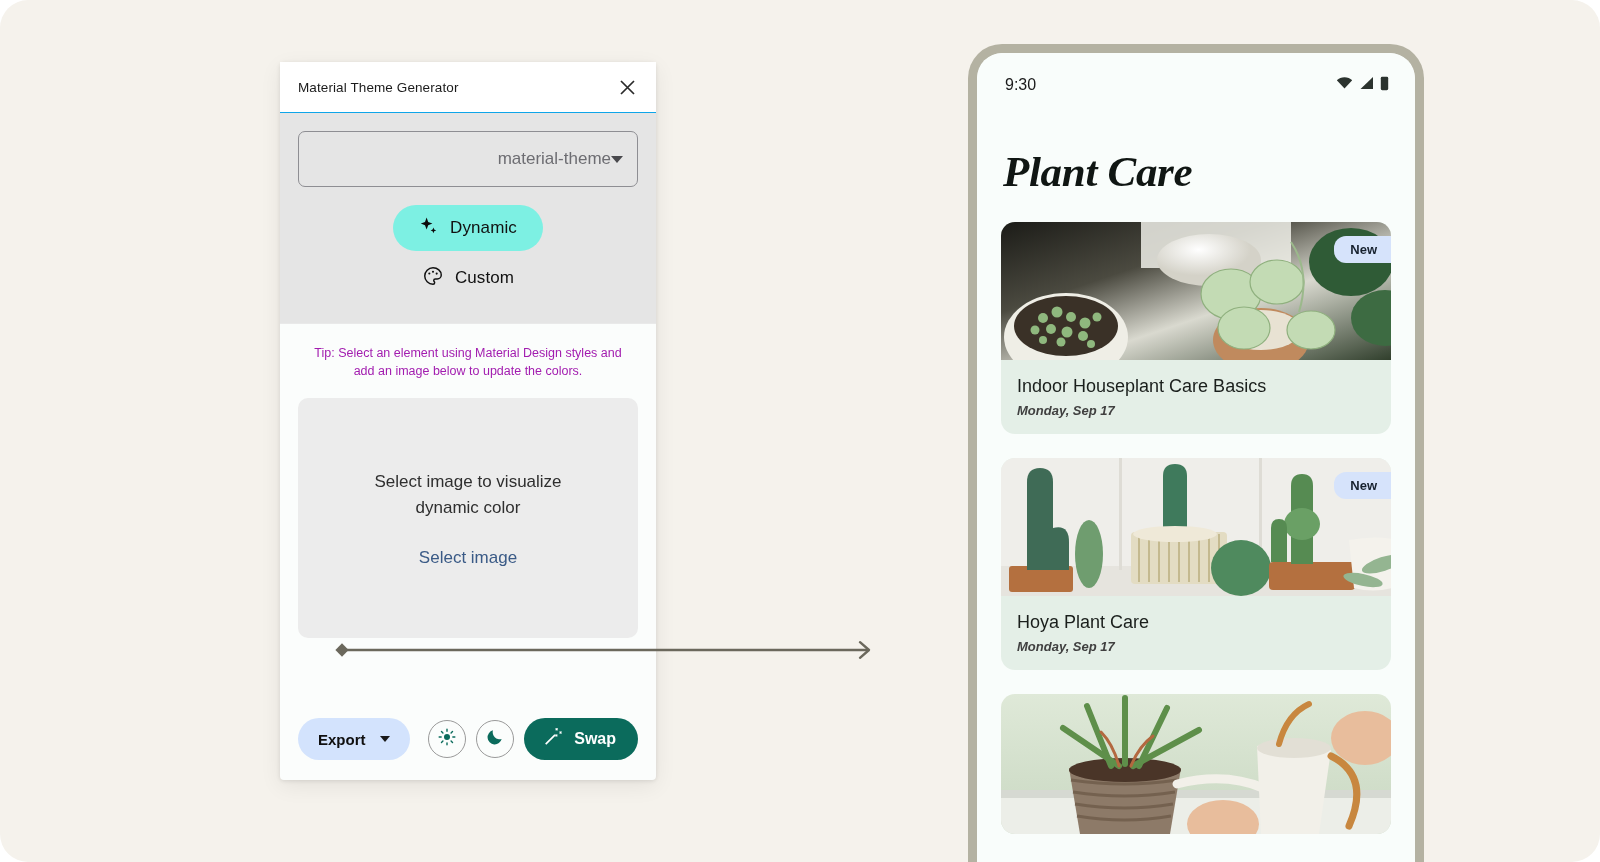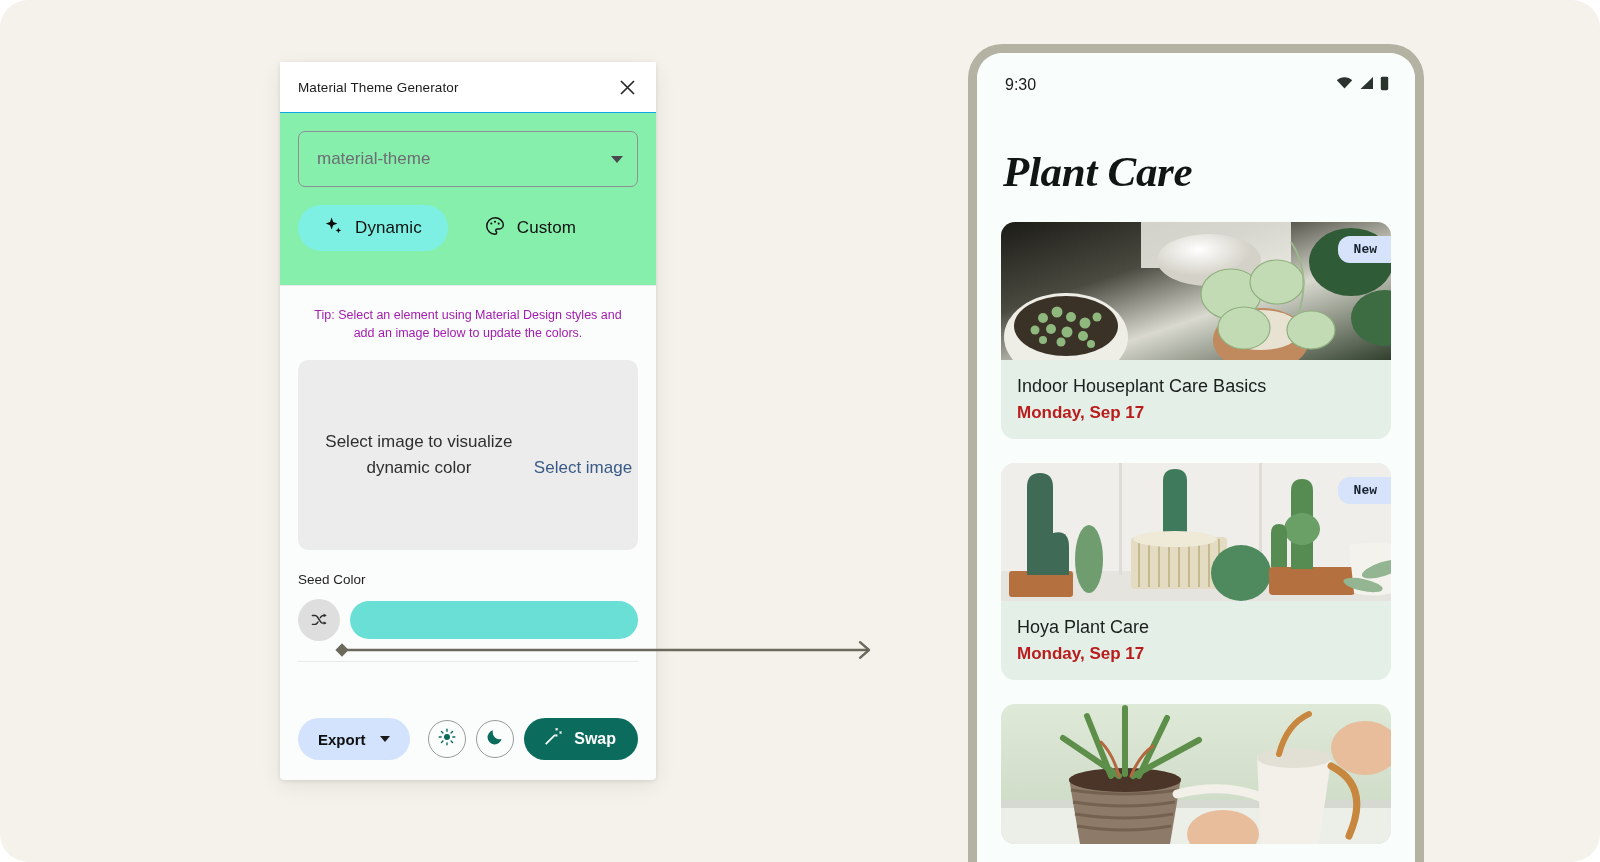--- a/index.html
+++ b/index.html
@@ -54,23 +54,24 @@
   .close-btn {
     width: 26px;
     height: 26px;
     display: flex;
     align-items: center;
     justify-content: center;
     cursor: pointer;
   }
 
   .panel-top {
-    padding: 18px 18px 12px 18px;
+    padding: 18px 18px 0 18px;
     border-bottom: 1px solid #e9e9e9;
-    background: #86efac;
+    background: #e5e5e5;
+    text-align: right;
   }
   .theme-select {
     height: 56px;
     border: 1px solid #8e8e93;
     border-radius: 7px;
     display: flex;
     align-items: center;
     padding: 0 14px 0 18px;
     box-sizing: border-box;
     background: transparent;
@@ -84,23 +85,24 @@
   .caret {
     width: 0; height: 0;
     border-left: 6px solid transparent;
     border-right: 6px solid transparent;
     border-top: 7px solid #49494d;
   }
 
   .tab-row {
     display: flex;
     align-items: center;
-    gap: 10px;
+    gap: 4px;
     margin-top: 18px;
     padding-bottom: 22px;
+    flex-direction: column;
   }
   .tab {
     height: 46px;
     display: flex;
     align-items: center;
     gap: 11px;
     padding: 0 26px;
     border-radius: 23px;
     cursor: pointer;
     box-sizing: border-box;
@@ -122,25 +124,25 @@
   }
   .tip {
     font-size: 12.5px;
     line-height: 1.45;
     color: #a21caf;
     text-align: center;
     padding: 0 6px;
   }
   .dropzone {
     margin-top: 18px;
-    height: 190px;
+    height: 240px;
     background: #ececec;
     border-radius: 10px;
     display: flex;
-    flex-direction: row;
+    flex-direction: column;
     align-items: center;
     justify-content: center;
     cursor: pointer;
   }
   .dropzone-text {
     font-size: 17px;
     line-height: 1.55;
     color: #2f2f2f;
     text-align: center;
     max-width: 230px;
@@ -318,36 +320,36 @@
   }
   .card-body {
     padding: 16px 16px 16px 16px;
   }
   .card-title {
     font-size: 18px;
     color: #1a1f1c;
     margin-bottom: 6px;
   }
   .card-date {
-    font-size: 17px;
+    font-size: 13px;
     font-weight: bold;
-    color: #b91c1c;
+    color: #404040;
+    font-style: italic;
   }
   .badge {
     position: absolute;
     right: 0px;
     top: 14px;
     background: #d6e3fb;
     color: #17212e;
     font-size: 13px;
     font-weight: 600;
     padding: 6px 14px 6px 16px;
     border-radius: 12px 0 0 12px;
     z-index: 3;
-    font-family: Liberation Mono, monospace;
   }
   .card3 {
     border-radius: 14px;
     overflow: hidden;
     height: 140px;
     position: relative;
   }
 </style>
 </head>
 <body>
@@ -396,35 +398,20 @@
     </div>
 
     <div class="panel-mid">
       <div class="tip">Tip: Select an element using Material Design styles and add an image below to update the colors.</div>
 
       <div class="dropzone">
         <div class="dropzone-text">Select image to visualize dynamic color</div>
         <div class="dropzone-link">Select image</div>
       </div>
 
-      <div class="seed-section">
-        <div class="seed-label">Seed Color</div>
-        <div class="seed-row">
-          <div class="shuffle-btn">
-            <svg width="20" height="20" viewBox="0 0 24 24" aria-hidden="true">
-              <path d="M4 6.5h3.3c1.1 0 1.9.6 2.6 1.6l4 6c.7 1 1.5 1.6 2.6 1.6H20" fill="none" stroke="#2e2e2e" stroke-width="1.7" stroke-linecap="round"></path>
-              <path d="M4 17.2h3.3c1.1 0 1.9-.6 2.6-1.6l.9-1.3" fill="none" stroke="#2e2e2e" stroke-width="1.7" stroke-linecap="round"></path>
-              <path d="M13.6 9.2l.8-1.1c.7-1 1.5-1.6 2.6-1.6H20" fill="none" stroke="#2e2e2e" stroke-width="1.7" stroke-linecap="round"></path>
-              <path d="M17.6 4.3 L20.4 6.5 L17.6 8.7 Z" fill="#2e2e2e"></path>
-              <path d="M17.6 13.4 L20.4 15.6 L17.6 17.8 Z" fill="#2e2e2e"></path>
-            </svg>
-          </div>
-          <div class="seed-bar"></div>
-        </div>
-      </div>
     </div>
 
     <div class="panel-bottom">
       <div class="export-btn">
         <span class="export-label">Export</span>
         <span class="export-caret"></span>
       </div>
       <div class="spacer"></div>
 
       <div class="icon-circle">

